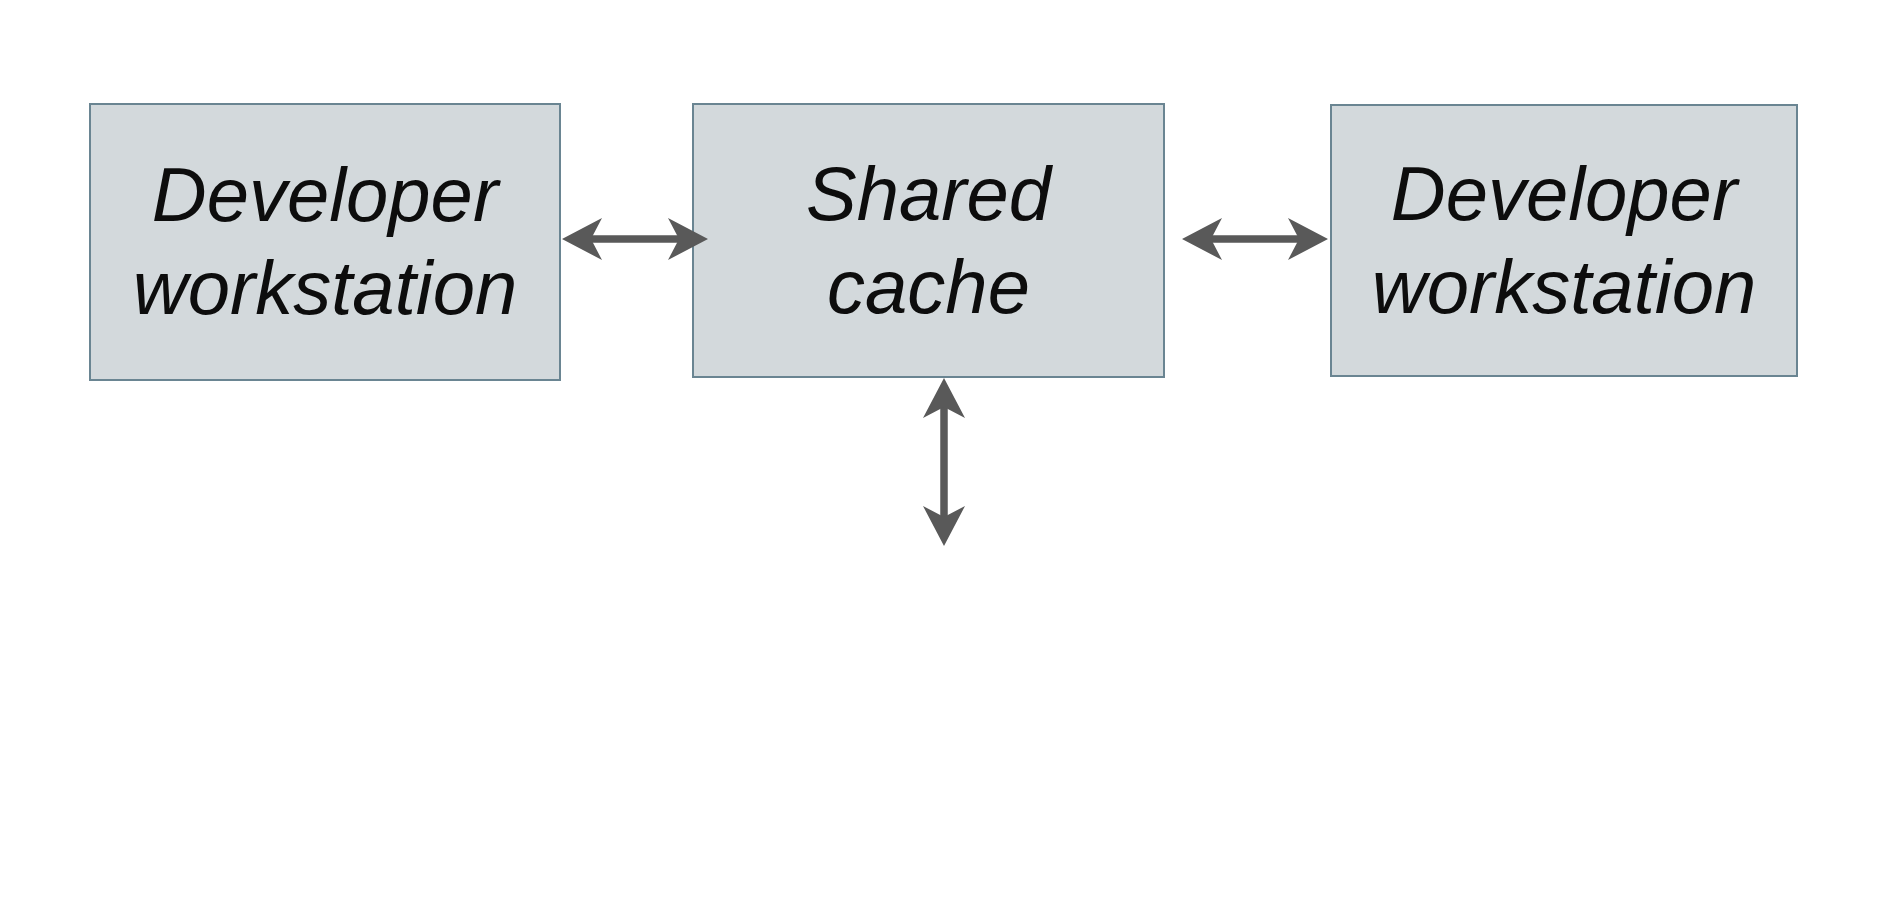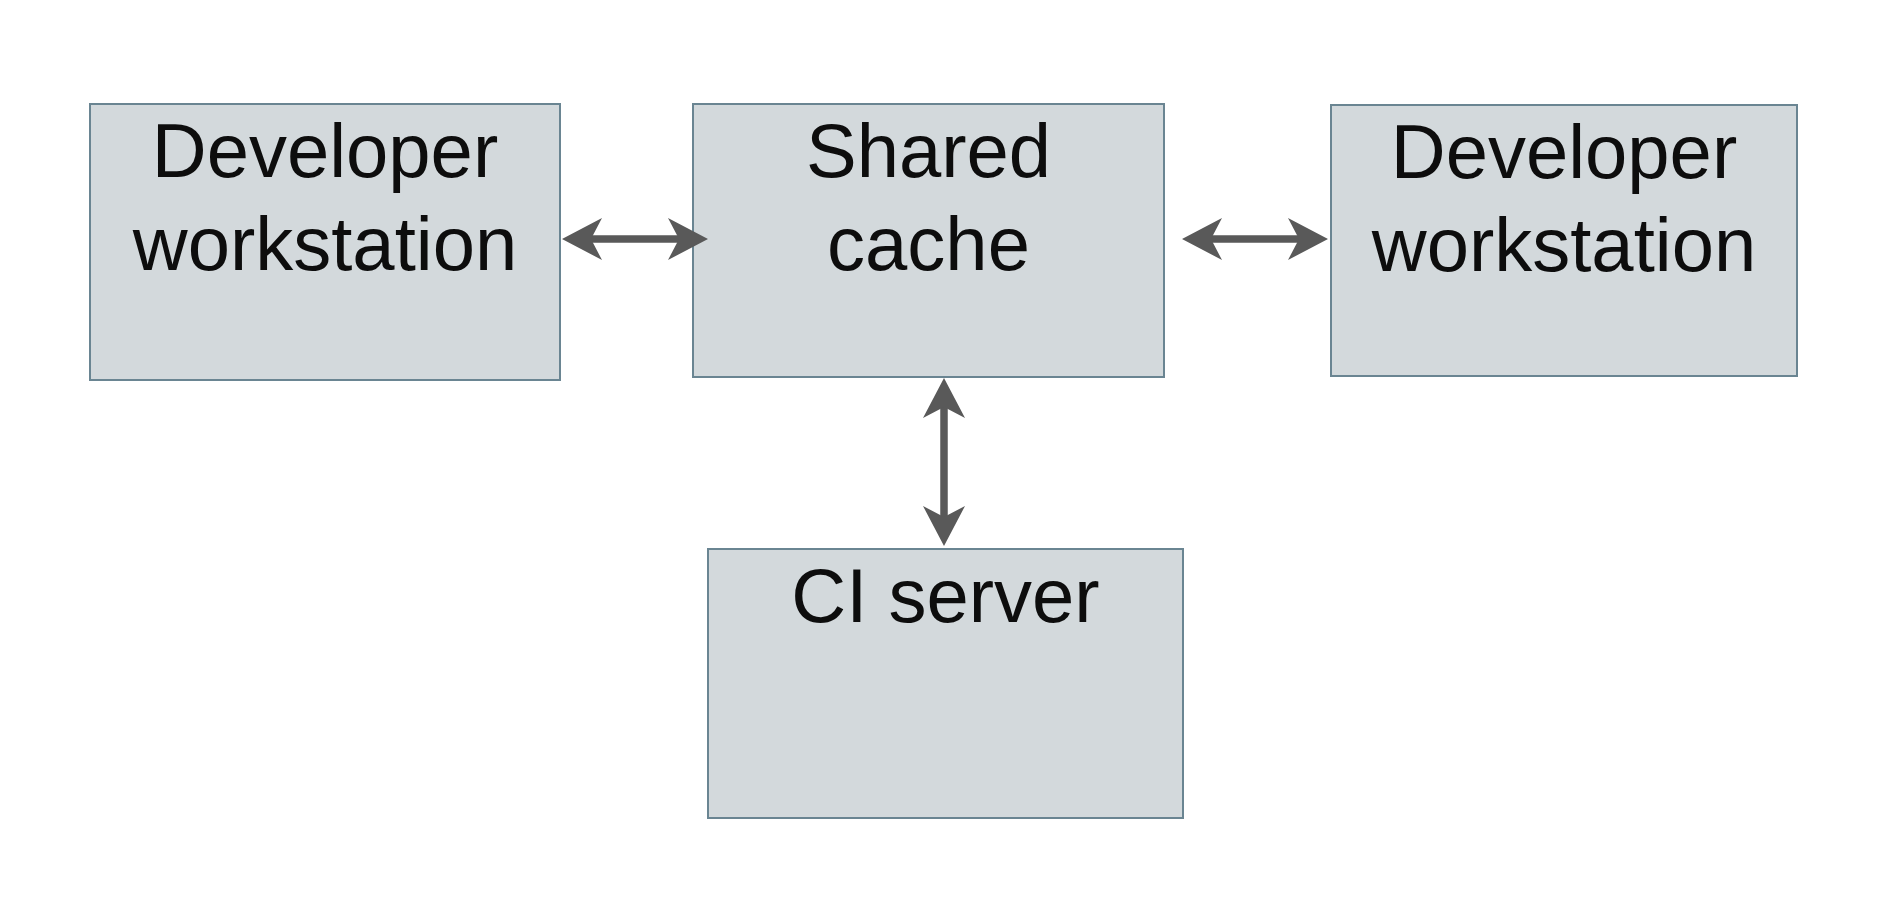--- a/index.html
+++ b/index.html
@@ -14,26 +14,28 @@
     background: var(--background, #ffffff);
     font-family: "Liberation Sans", sans-serif;
     overflow: hidden;
   }
   .node {
     position: absolute;
     box-sizing: border-box;
     background: var(--node_fill, #d3d9dc);
     border: 2px solid var(--node_border, #6a8592);
     display: flex;
+    align-items: center;
     justify-content: center;
     text-align: center;
     color: var(--text, #0d0d0d);
     font-size: 76px;
     line-height: 1.22;
     letter-spacing: 0px;
+    font-style: italic;
   }
   .node .label {
     display: block;
     max-width: 432px;
   }
   .node-dev-left  { left: 89px;   top: 103px; width: 472px; height: 278px; }
   .node-cache     { left: 692px;  top: 103px; width: 473px; height: 275px; }
   .node-dev-right { left: 1330px; top: 104px; width: 468px; height: 273px; }
   .node-ci        { left: 707px;  top: 548px; width: 477px; height: 271px; }
   .arrow {
@@ -62,23 +64,20 @@
   </div>
 
   <div class="node node-cache">
     <span class="label">Shared cache</span>
   </div>
 
   <div class="node node-dev-right">
     <span class="label">Developer workstation</span>
   </div>
 
-  <div class="node node-ci">
-    <span class="label">CI server</span>
-  </div>
 
   <svg class="arrow arrow-h-left" width="150" height="56" viewBox="0 0 150 56" aria-hidden="true">
     <line x1="30" y1="28" x2="120" y2="28"></line>
     <path d="M2,28 L42,7 L31,28 L42,49 Z"></path>
     <path d="M148,28 L108,7 L119,28 L108,49 Z"></path>
   </svg>
 
   <svg class="arrow arrow-h-right" width="150" height="56" viewBox="0 0 150 56" aria-hidden="true">
     <line x1="30" y1="28" x2="120" y2="28"></line>
     <path d="M2,28 L42,7 L31,28 L42,49 Z"></path>

